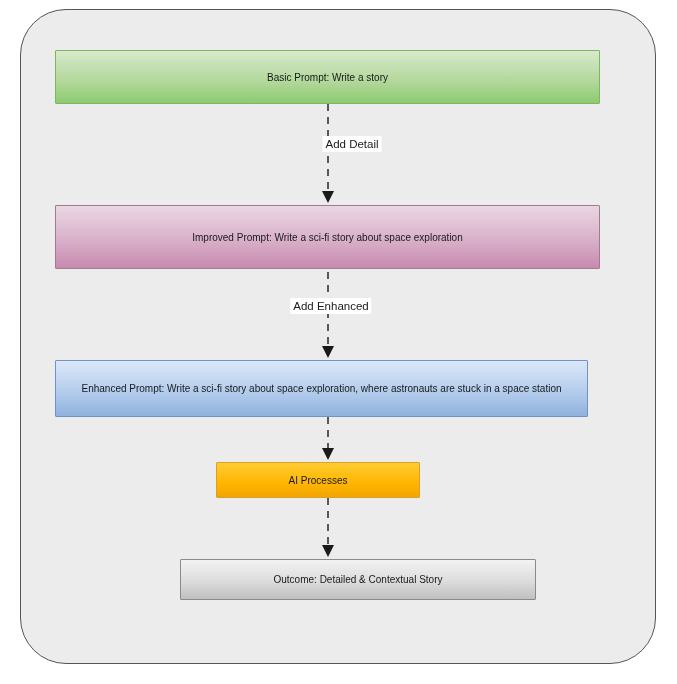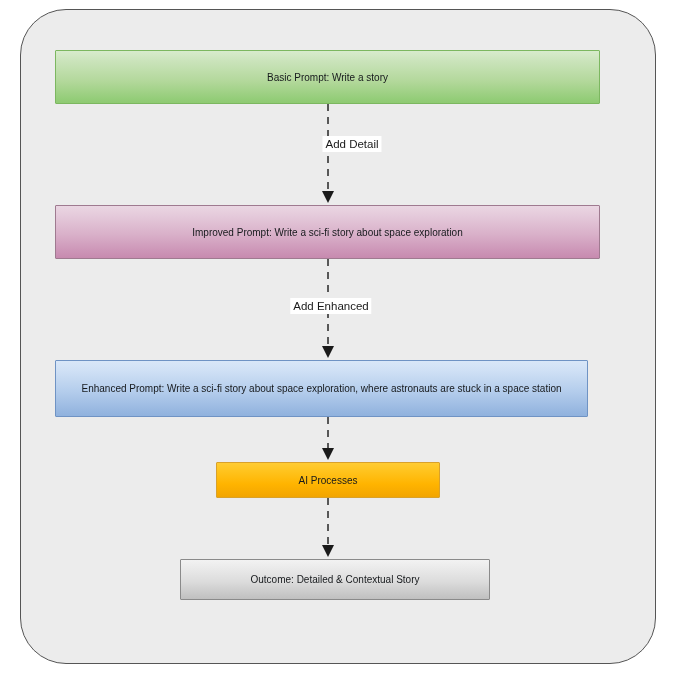--- a/index.html
+++ b/index.html
@@ -55,47 +55,47 @@
     width: 545px;
     height: 54px;
     background: linear-gradient(to bottom, #d8ebcd 0%, #cbe4bc 18%, #b3d89b 58%, #94cd79 92%, #8fca73 100%);
     border: 1px solid #7cb760;
   }
 
   .node-improved {
     left: 55px;
     top: 205px;
     width: 545px;
-    height: 54px;
+    height: 64px;
     background: linear-gradient(to bottom, #ead6e2 0%, #e4c9da 20%, #d9b0c9 55%, #cb92b5 90%, #c78aaf 100%);
     border: 1px solid #9f7a90;
   }
 
   .node-enhanced {
     left: 55px;
     top: 360px;
     width: 533px;
     height: 57px;
     background: linear-gradient(to bottom, #d9e7f8 0%, #cfe0f5 18%, #b4cdec 55%, #96b6e0 92%, #90b2de 100%);
     border: 1px solid #6f93c4;
   }
 
   .node-ai {
     left: 216px;
     top: 462px;
-    width: 224px;
+    width: 204px;
     height: 36px;
     background: linear-gradient(to bottom, #ffcc33 0%, #ffc41f 22%, #ffb400 62%, #f5a800 92%, #f2a500 100%);
     border: 1px solid #d9a12a;
   }
 
   .node-outcome {
     left: 180px;
     top: 559px;
-    width: 310px;
+    width: 356px;
     height: 41px;
     background: linear-gradient(to bottom, #f2f2f2 0%, #ececec 16%, #dcdcdc 55%, #c6c6c6 90%, #c0c0c0 100%);
     border: 1px solid #8a8a8a;
   }
 
   
   #edges {
     position: absolute;
     left: 0;
     top: 0;

